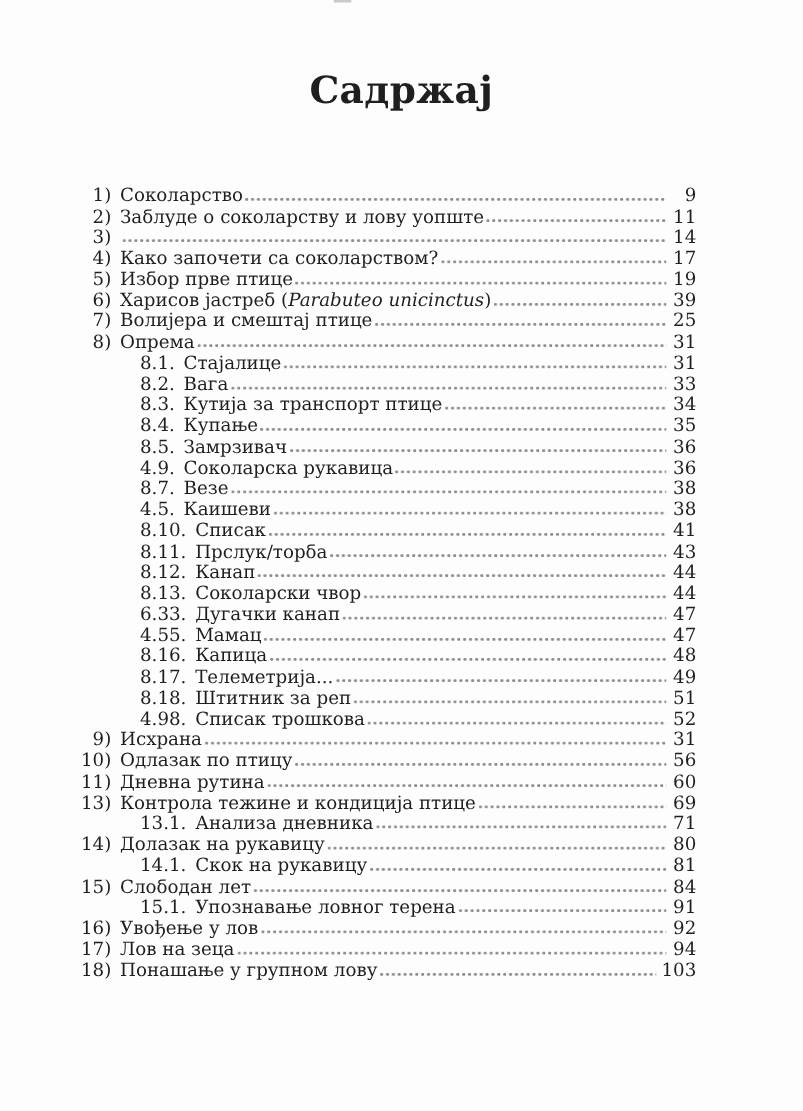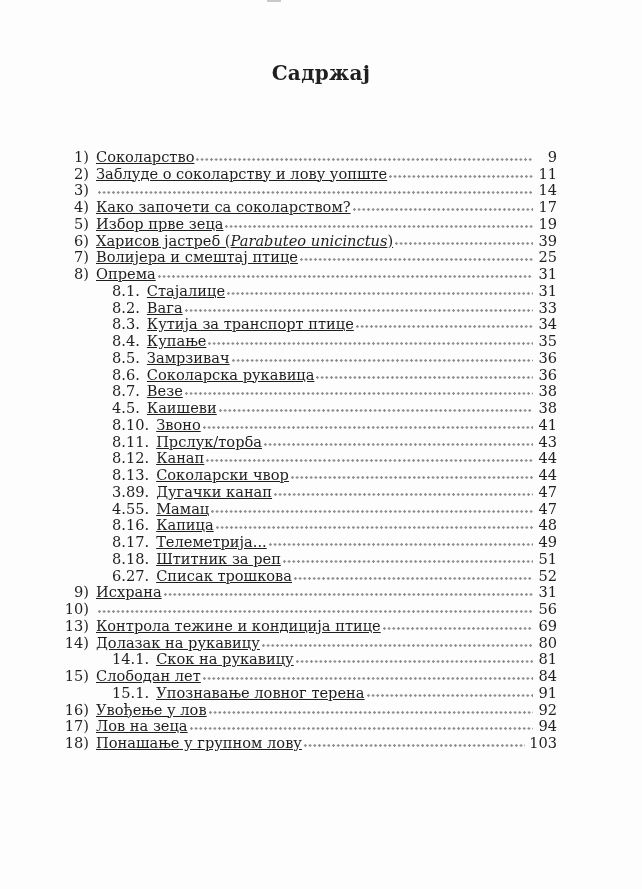--- a/index.html
+++ b/index.html
@@ -20,21 +20,21 @@
   }
   .artifact {
     position: absolute;
     top: 0; left: 267px;
     width: 14px; height: 2px;
     background: #c9c9c9;
   }
   h1.title {
     margin: 0;
     padding-top: 54px;
-    font-size: 20px;
+    font-size: 30px;
     line-height: 38px;
     font-weight: bold;
     text-align: center;
     letter-spacing: 0.3px;
   }
   .toc {
     margin: 56px 0 0 61px;
     width: 496px;
     font-size: 14.6px;
   }
@@ -46,21 +46,21 @@
   }
   .row .num {
     flex: 0 0 auto;
     margin-right: 7px;
   }
   .row.l1 .num {
     flex: 0 0 28px;
     text-align: right;
   }
   .row.l2 { padding-left: 51px; }
-  .row .label { flex: 0 0 auto; text-decoration: underline; }
+  .row .label { flex: 0 0 auto; }
   .row .label i { font-style: italic; }
   .leader {
     flex: 1 1 auto;
     min-width: 8px;
     height: 5px;
     align-self: flex-end;
     margin: 0 4px 3px 2px;
     background-image: radial-gradient(circle at 1.4px 2.5px, var(--dot) 1.05px, rgba(0,0,0,0) 1.45px);
     background-size: 4.7px 5px;
     background-repeat: repeat-x;
@@ -102,21 +102,21 @@
 
   <div class="row l1">
     <span class="num">4)</span>
     <span class="label">Како започети са соколарством?</span>
     <span class="leader"></span>
     <span class="pagenum">17</span>
   </div>
 
   <div class="row l1">
     <span class="num">5)</span>
-    <span class="label">Избор прве зеца</span>
+    <span class="label">Избор прве птице</span>
     <span class="leader"></span>
     <span class="pagenum">19</span>
   </div>
 
   <div class="row l1">
     <span class="num">6)</span>
     <span class="label">Харисов јастреб (<i>Parabuteo unicinctus</i>)</span>
     <span class="leader"></span>
     <span class="pagenum">39</span>
   </div>
@@ -164,21 +164,21 @@
   </div>
 
   <div class="row l2">
     <span class="num">8.5.</span>
     <span class="label">Замрзивач</span>
     <span class="leader"></span>
     <span class="pagenum">36</span>
   </div>
 
   <div class="row l2">
-    <span class="num">8.6.</span>
+    <span class="num">4.9.</span>
     <span class="label">Соколарска рукавица</span>
     <span class="leader"></span>
     <span class="pagenum">36</span>
   </div>
 
   <div class="row l2">
     <span class="num">8.7.</span>
     <span class="label">Везе</span>
     <span class="leader"></span>
     <span class="pagenum">38</span>
@@ -187,21 +187,21 @@
   <div class="row l2">
     <span class="num">4.5.</span>
     <span class="label">Каишеви</span>
     <span class="leader"></span>
     <span class="pagenum">38</span>
   </div>
 
 
   <div class="row l2">
     <span class="num">8.10.</span>
-    <span class="label">Звоно</span>
+    <span class="label">Списак</span>
     <span class="leader"></span>
     <span class="pagenum">41</span>
   </div>
 
   <div class="row l2">
     <span class="num">8.11.</span>
     <span class="label">Прслук/торба</span>
     <span class="leader"></span>
     <span class="pagenum">43</span>
   </div>
@@ -214,21 +214,21 @@
   </div>
 
   <div class="row l2">
     <span class="num">8.13.</span>
     <span class="label">Соколарски чвор</span>
     <span class="leader"></span>
     <span class="pagenum">44</span>
   </div>
 
   <div class="row l2">
-    <span class="num">3.89.</span>
+    <span class="num">6.33.</span>
     <span class="label">Дугачки канап</span>
     <span class="leader"></span>
     <span class="pagenum">47</span>
   </div>
 
   <div class="row l2">
     <span class="num">4.55.</span>
     <span class="label">Мамац</span>
     <span class="leader"></span>
     <span class="pagenum">47</span>
@@ -249,48 +249,61 @@
   </div>
 
   <div class="row l2">
     <span class="num">8.18.</span>
     <span class="label">Штитник за реп</span>
     <span class="leader"></span>
     <span class="pagenum">51</span>
   </div>
 
   <div class="row l2">
-    <span class="num">6.27.</span>
+    <span class="num">4.98.</span>
     <span class="label">Списак трошкова</span>
     <span class="leader"></span>
     <span class="pagenum">52</span>
   </div>
 
   <div class="row l1">
     <span class="num">9)</span>
     <span class="label">Исхрана</span>
     <span class="leader"></span>
     <span class="pagenum">31</span>
   </div>
 
   <div class="row l1">
     <span class="num">10)</span>
+    <span class="label">Одлазак по птицу</span>
     <span class="leader"></span>
     <span class="pagenum">56</span>
   </div>
 
+  <div class="row l1">
+    <span class="num">11)</span>
+    <span class="label">Дневна рутина</span>
+    <span class="leader"></span>
+    <span class="pagenum">60</span>
+  </div>
 
 
   <div class="row l1">
     <span class="num">13)</span>
     <span class="label">Контрола тежине и кондиција птице</span>
     <span class="leader"></span>
     <span class="pagenum">69</span>
   </div>
 
+  <div class="row l2">
+    <span class="num">13.1.</span>
+    <span class="label">Анализа дневника</span>
+    <span class="leader"></span>
+    <span class="pagenum">71</span>
+  </div>
 
   <div class="row l1">
     <span class="num">14)</span>
     <span class="label">Долазак на рукавицу</span>
     <span class="leader"></span>
     <span class="pagenum">80</span>
   </div>
 
   <div class="row l2">
     <span class="num">14.1.</span>

